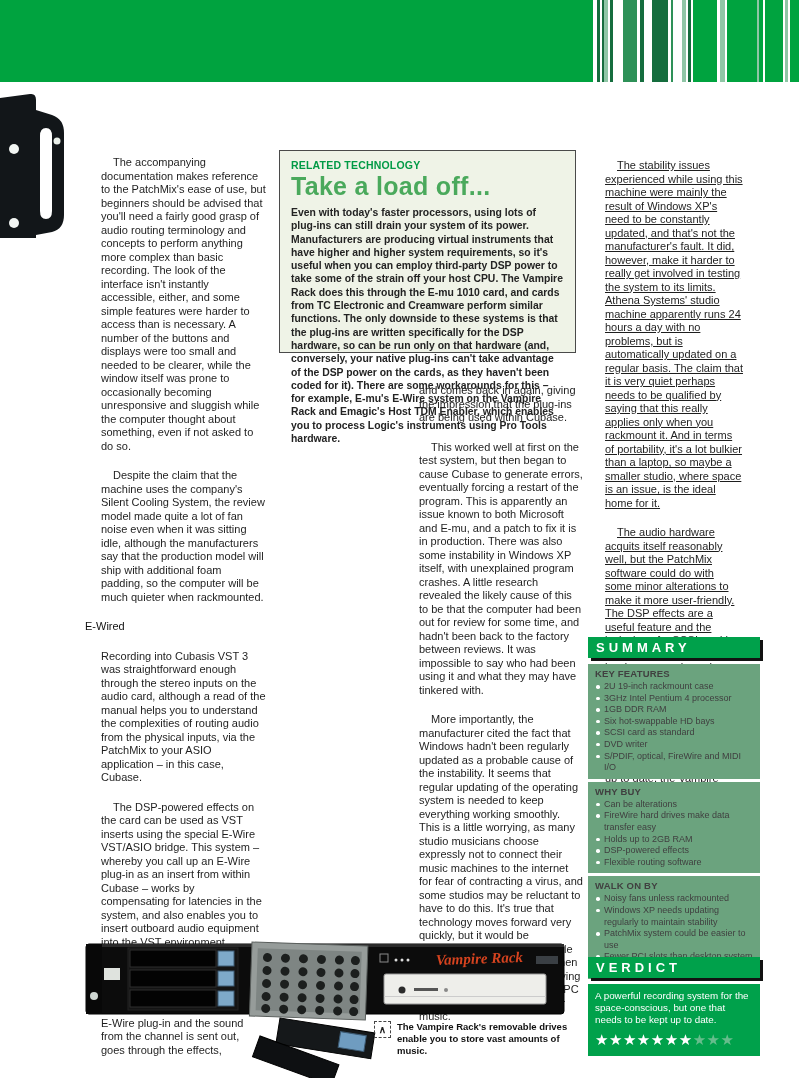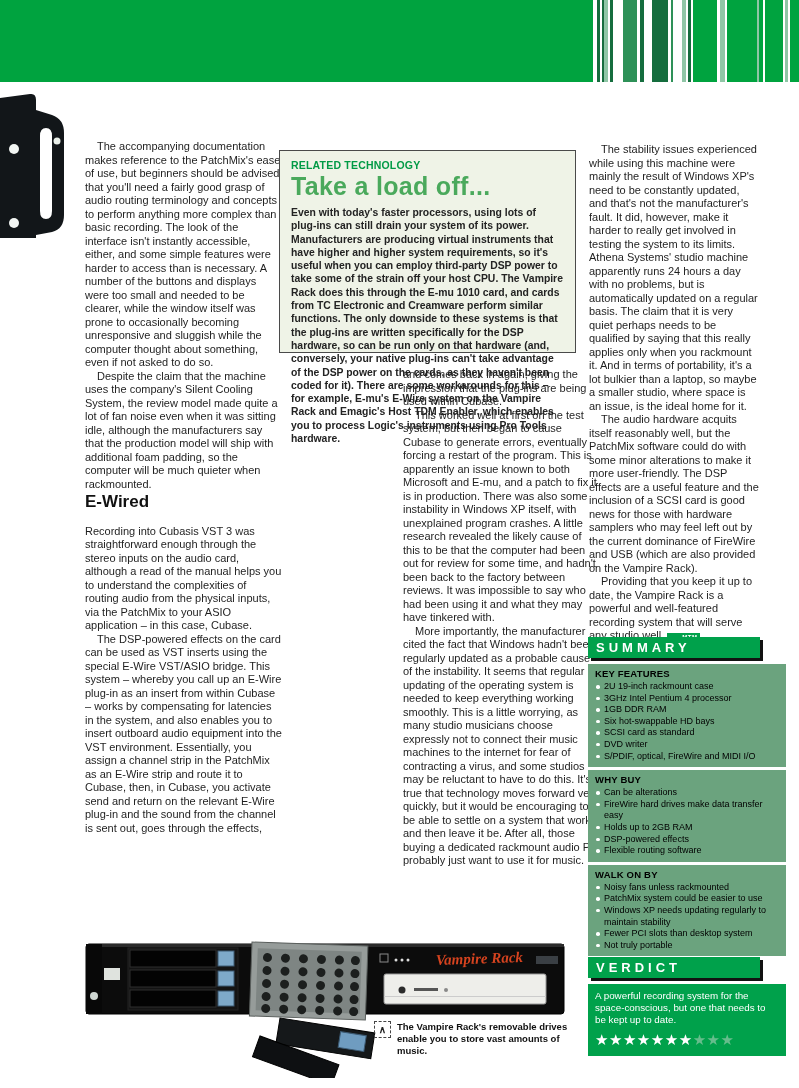--- a/index.html
+++ b/index.html
@@ -7,43 +7,43 @@
     position:relative; width:799px; height:1088px; background:#ffffff;
     font-family:"Liberation Sans", sans-serif; color:#1e1e1e; overflow:hidden;
   }
   
   .topbar { position:absolute; left:0; top:0; width:593px; height:82px; background:#00a33f; }
   .barcode { position:absolute; left:593px; top:0; height:82px; }
   
   .bodycol { position:absolute; font-size:11px; line-height:13.5px; color:#1e1e1e; }
   .col1 { left:85px; top:140px; width:197px; }
   .col2 { left:403px; top:368px; width:196px; }
-  .col3 { left:589px; top:143px; width:170px; }
-  .para { margin:0; }
+  .col3 { left:589px; top:143px; width:170px;text-decoration:underline; }
+  .para { margin:16px; }
   .indent { text-indent:12px; }
-  .subhead { font-size:17px; font-weight:bold; margin:4px 0 16px; color:#111; }
+  .subhead { font-size:11px; font-weight:normal; margin:4px 0 16px; color:#111; }
   
   .relbox {
     position:absolute; left:279px; top:150px; width:297px; height:203px;
     background:#eff3e7; border:1px solid #4a4a4a; box-sizing:border-box;
     padding:8px 11px 8px;
   }
   .relbox .kicker { font-size:10.5px; font-weight:bold; color:#009a45; letter-spacing:0.2px; }
   .relbox .title { font-size:25px; font-weight:bold; color:#4aa95c; margin:1px 0 5px; letter-spacing:0.3px; }
   .relbox .boxbody { font-size:10.4px; font-weight:bold; line-height:13.3px; color:#232323; }
   
-  .sidebox { position:absolute; left:588px; width:198px; }
+  .sidebox { position:absolute; left:588px; width:172px; }
   .summary { top:637px; }
   .verdictbox { top:957px; }
   .boxhdr {
     background:#00a14b; color:#ffffff; font-weight:700; letter-spacing:4px;
     font-size:13px; padding:3px 0 3px 8px; box-shadow:3px 3px 0 #121212;
     margin-bottom:6px; width:164px;
   }
-  .panel { background:#6ba37e; color:#000000; padding:4px 7px 5px; margin-bottom:3px; }
+  .panel { background:#6ba37e; color:#404040; padding:4px 7px 5px; margin-bottom:3px; }
   .panel h4 { margin:0 0 2px; font-size:9.5px; font-weight:bold; letter-spacing:0.2px; }
   .panel ul { margin:0; padding:0; list-style:none; }
   .panel li { font-size:9px; line-height:11.6px; padding-left:9px; position:relative; }
   .panel li::before {
     content:""; position:absolute; left:1px; top:4px;
     width:3.5px; height:3.5px; border-radius:50%; background:#ffffff;
   }
   .verdict-panel { background:#00a14b; color:#ffffff; padding:6px 7px 7px; }
   .verdict-text { font-size:9.8px; line-height:12.2px; margin:0; }
   .stars { margin-top:4px; font-size:15px; letter-spacing:0.5px; line-height:18px; }
@@ -162,22 +162,22 @@
         <li>Holds up to 2GB RAM</li>
         <li>DSP-powered effects</li>
         <li>Flexible routing software</li>
       </ul>
     </div>
 
     <div class="panel">
       <h4>WALK ON BY</h4>
       <ul>
         <li>Noisy fans unless rackmounted</li>
+        <li>Windows XP needs updating regularly to maintain stability</li>
         <li>PatchMix system could be easier to use</li>
-        <li>Windows XP needs updating regularly to maintain stability</li>
         <li>Fewer PCI slots than desktop system</li>
         <li>Not truly portable</li>
       </ul>
     </div>
   </div>
 
   <div class="sidebox verdictbox">
     <div class="boxhdr">VERDICT</div>
     <div class="verdict-panel">
       <p class="verdict-text">A powerful recording system for the space-conscious, but one that needs to be kept up to date.</p>

